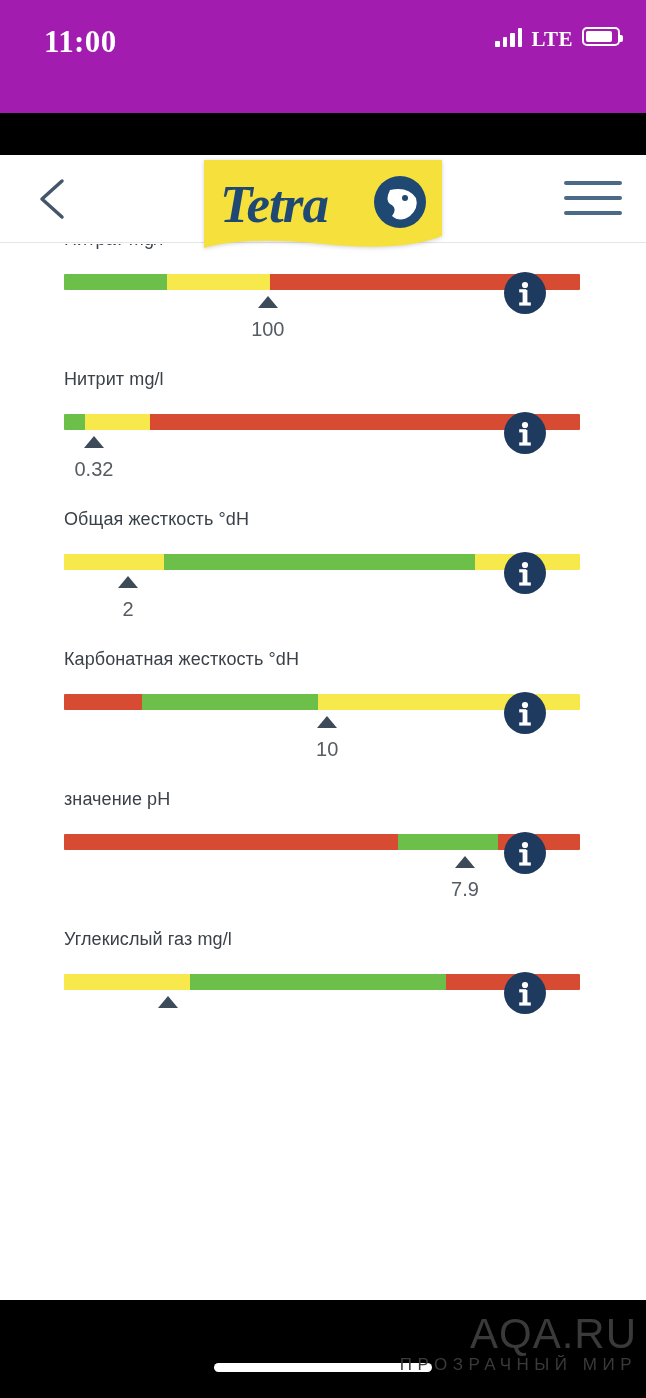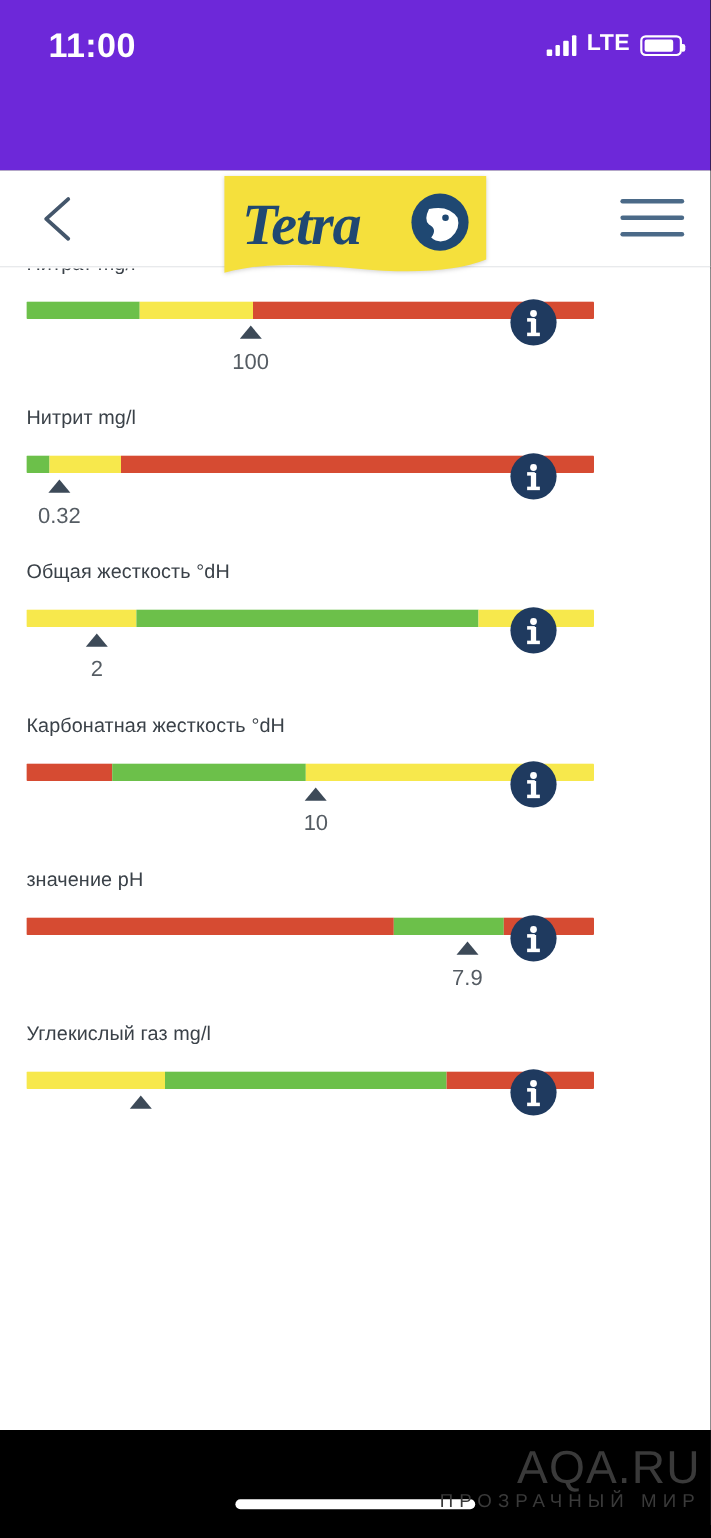--- a/index.html
+++ b/index.html
@@ -6,31 +6,31 @@
   html, body {
     width:646px; height:1398px;
     background:#000;
     font-family:"Liberation Sans", sans-serif;
     overflow:hidden;
   }
   #phone { position:relative; width:646px; height:1398px; background:#000; }
 
   
   .statusbar{
-    position:absolute; top:0; left:0; width:646px; height:155px;
-    background:#6d28d9; color:#fff;
+    position:absolute; top:0; left:0; width:646px; height:113px;
+    background:#a21caf; color:#fff;font-family:Liberation Serif, serif;
   }
   .status-time{
     position:absolute; left:44px; top:24px;
     font-size:31px; font-weight:600; letter-spacing:0.4px;
     color:#ffffff;
   }
   .status-right{
     position:absolute; right:26px; top:27px;
-    display:flex; align-items:flex-end; gap:9px;
+    display:flex; align-items:flex-start; gap:9px;
   }
   .sig{ display:flex; align-items:flex-end; gap:3px; height:20px; }
   .sig i{ display:block; width:4.5px; background:#fff; border-radius:1px; }
   .sig i:nth-child(1){ height:6px; }
   .sig i:nth-child(2){ height:10px; }
   .sig i:nth-child(3){ height:14px; }
   .sig i:nth-child(4){ height:19px; }
   .lte{ font-size:21px; font-weight:600; letter-spacing:0.5px; color:#fff; }
   .batt{
     position:relative; width:38px; height:19px;
@@ -71,21 +71,21 @@
     top:5px; width:242px; height:96px; z-index:40;
     filter:drop-shadow(0 1px 2px rgba(0,0,0,.18));
   }
   .logo svg{ display:block; width:242px; height:96px; }
 
   
   .list{
     position:absolute; left:0; top:89px; width:646px; height:1056px;
     background:#ffffff; overflow:hidden;
   }
-  .row{ position:relative; padding:0 24px; }
+  .row{ position:relative; padding:0 24px;margin-left:40px; }
   .row-title{
     font-size:18px; color:#3a4148; font-weight:400;
     letter-spacing:0.1px; line-height:34px;
     white-space:nowrap;
   }
   .meter{
     position:relative; margin-top:18px; height:16px;
     width:516px;
   }
   .bar{

